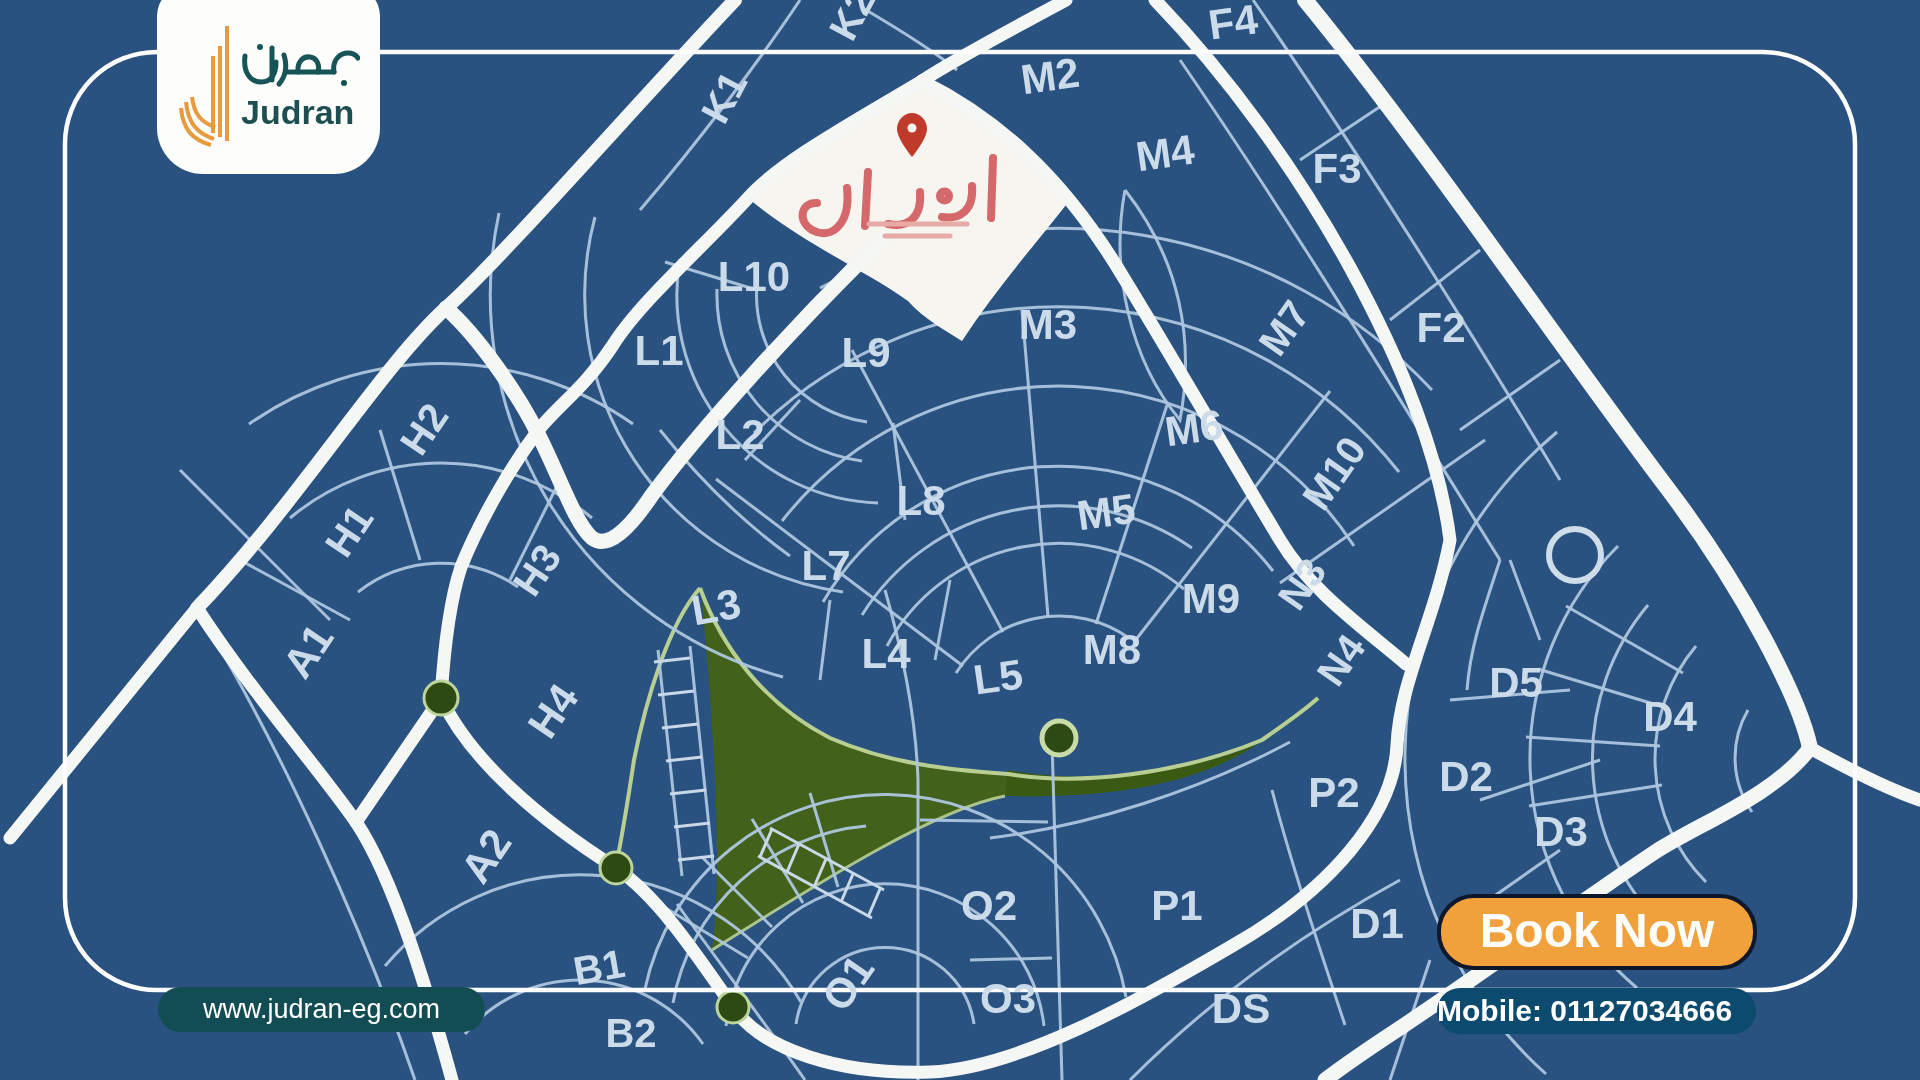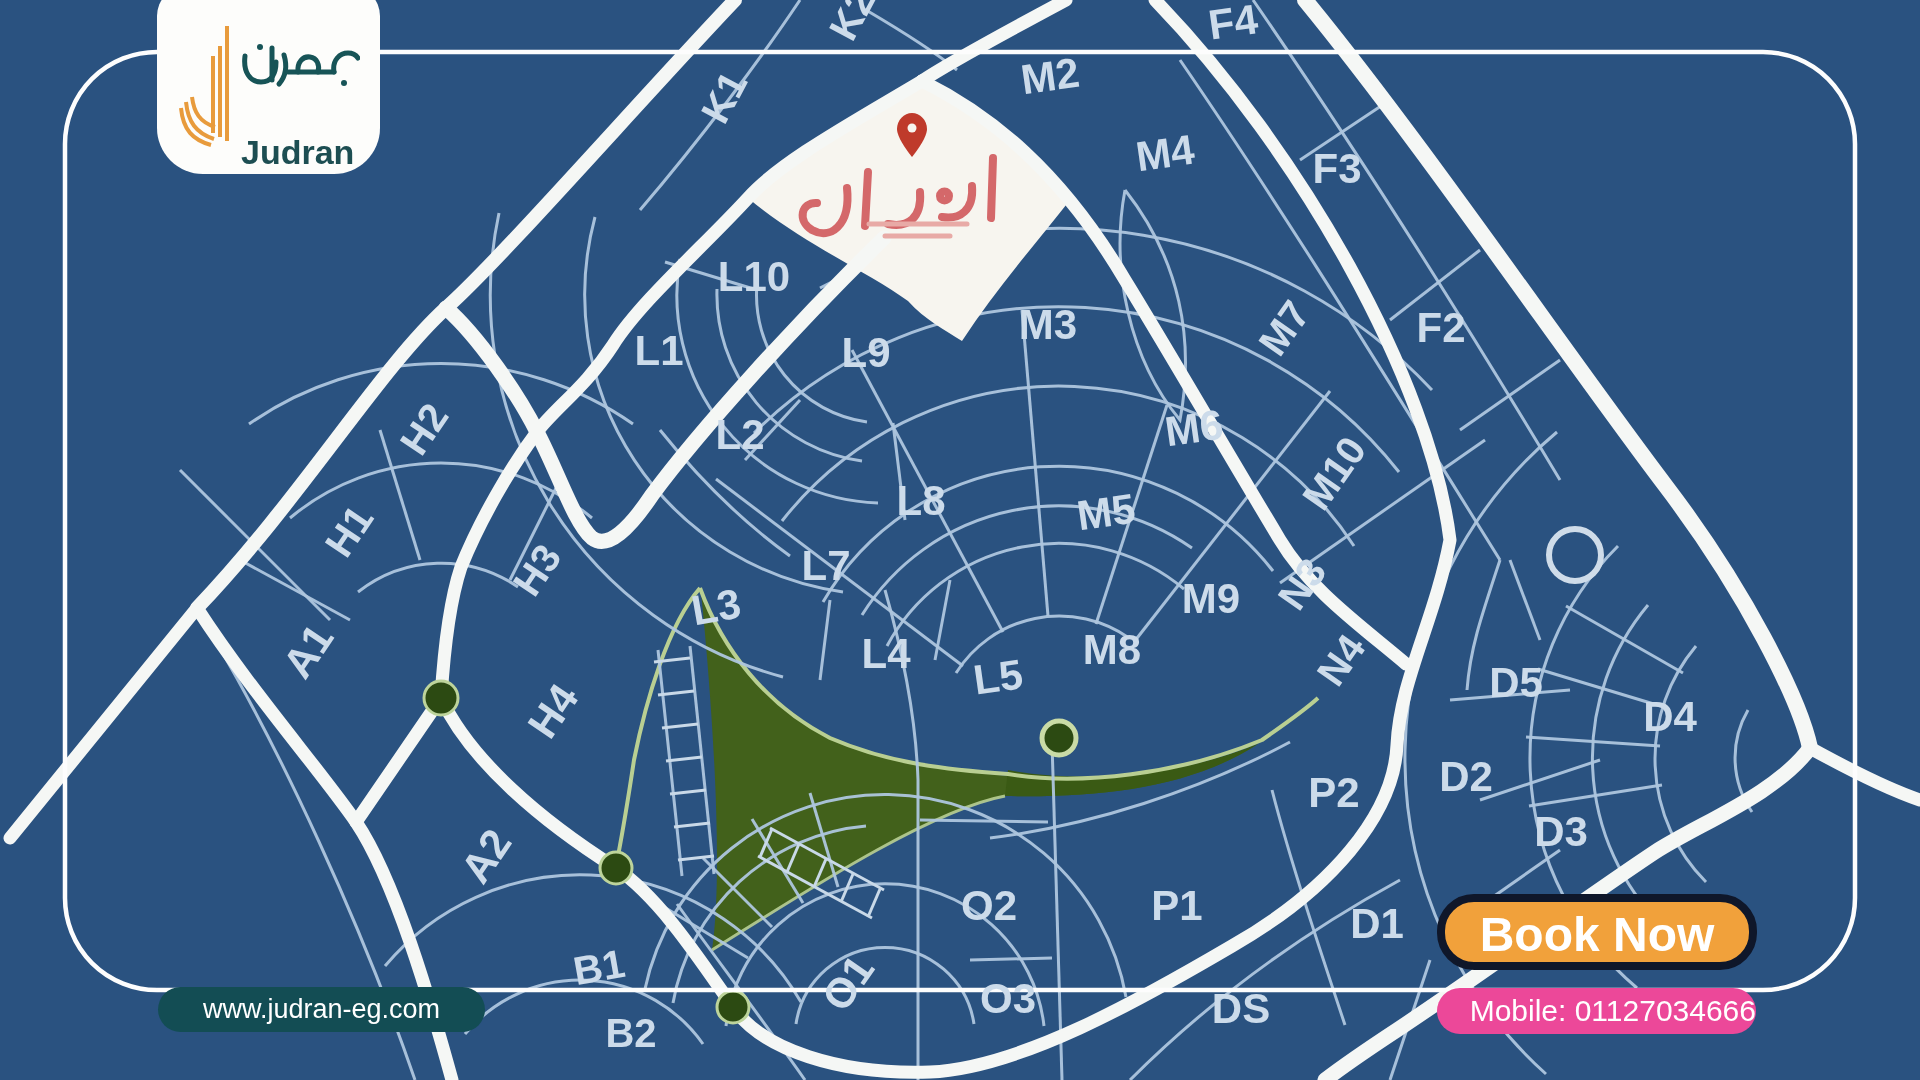--- a/index.html
+++ b/index.html
@@ -290,19 +290,19 @@
     <path d="M 32,8 L 32,40"></path>
     <path d="M 44,15 C 47,25 46,36 39,44"></path>
     <path d="M 48,32 L 94,32"></path>
     <path d="M 58,32 C 57,22 63,16 70,17 C 77,18 80,25 78,32"></path>
     <path d="M 94,32 C 92,20 100,13 108,13 C 113,13 116,15 118,18"></path>
   </g>
   <circle cx="104" cy="43" r="3" fill="#175457"></circle>
   <circle cx="20" cy="7" r="3" fill="#175457"></circle>
 </svg>
 
-<div class="abs" style="left:241px;top:93px;width:130px;color:#1d4e52;font-size:34px;font-weight:600;margin-top:40px;">Judran</div>
+<div class="abs" style="left:241px;top:93px;width:130px;color:#1d4e52;font-size:34px;font-weight:600;">Judran</div>
 
 <div class="abs" style="left:158px;top:987px;width:327px;height:45px;background:#134d54;border-radius:23px;color:#ffffff;font-size:27px;font-weight:400;text-align:center;line-height:45px;">www.judran-eg.com</div>
 
-<div class="abs" style="left:1437px;top:894px;width:320px;height:76px;background:#f1a13b;border:8px solid #0f172a;border-radius:37px;box-sizing:border-box;color:#ffffff;font-size:48px;font-weight:700;text-align:center;line-height:66px;">Book Now</div>
-
-<div class="abs" style="left:1437px;top:988px;width:319px;height:46px;background:#ec4899;border-radius:23px;color:#ffffff;font-size:30px;font-weight:400;text-align:right;line-height:46px;">Mobile: 01127034666</div>
+<div class="abs" style="left:1437px;top:894px;width:320px;height:76px;background:#f1a13b;border:4px solid #0f172a;border-radius:37px;box-sizing:border-box;color:#ffffff;font-size:48px;font-weight:700;text-align:center;line-height:66px;">Book Now</div>
+
+<div class="abs" style="left:1437px;top:988px;width:319px;height:46px;background:#0c4a6e;border-radius:23px;color:#ffffff;font-size:30px;font-weight:700;text-align:left;line-height:46px;">Mobile: 01127034666</div>
 
 </body></html>

